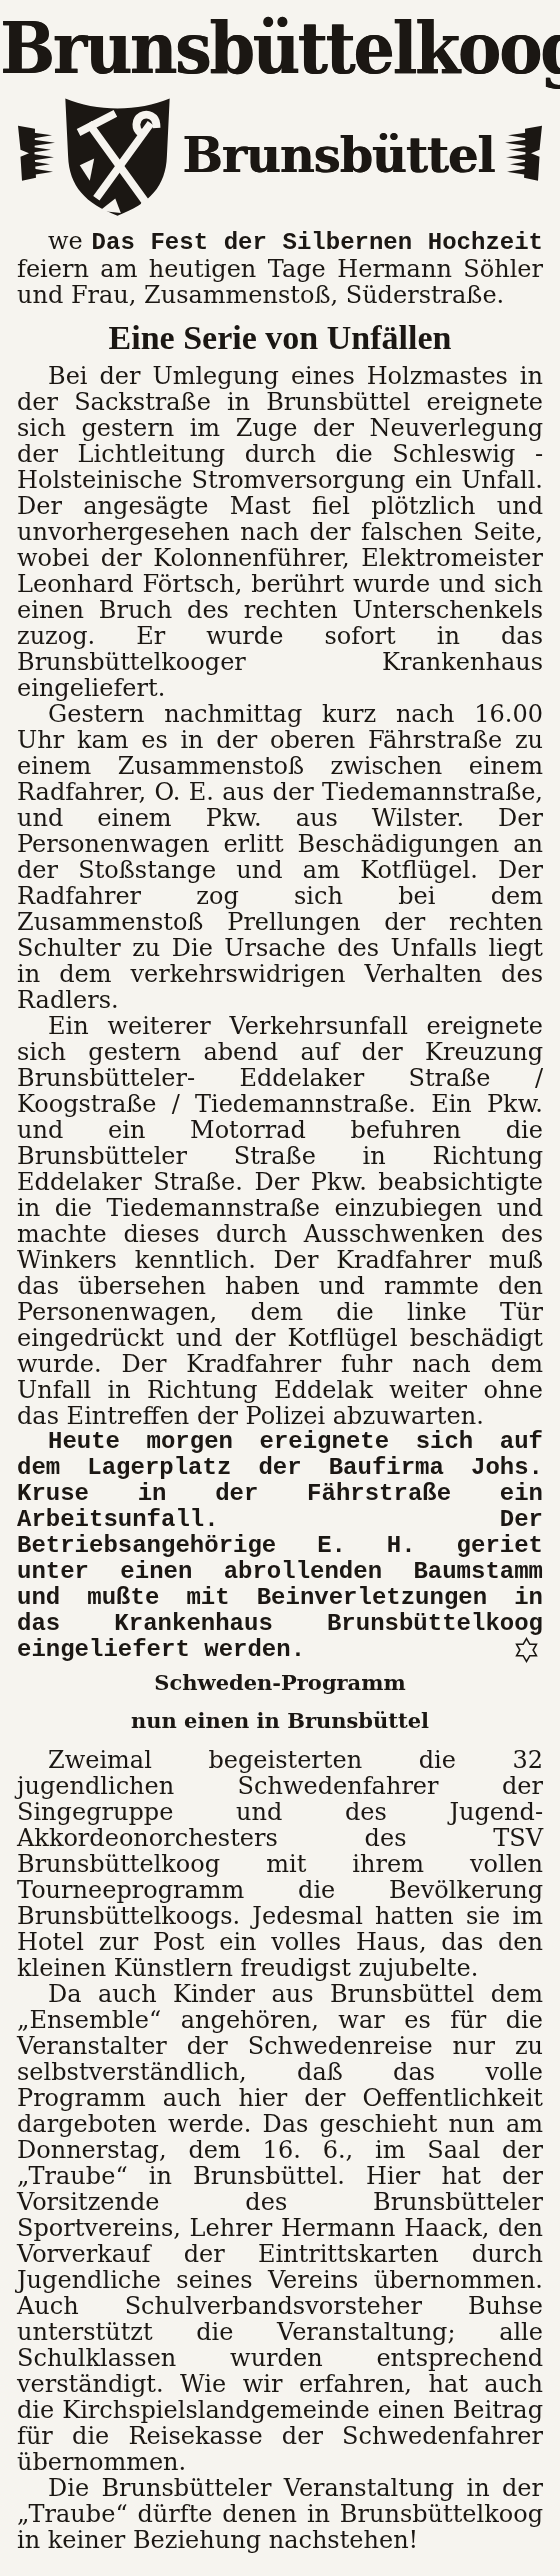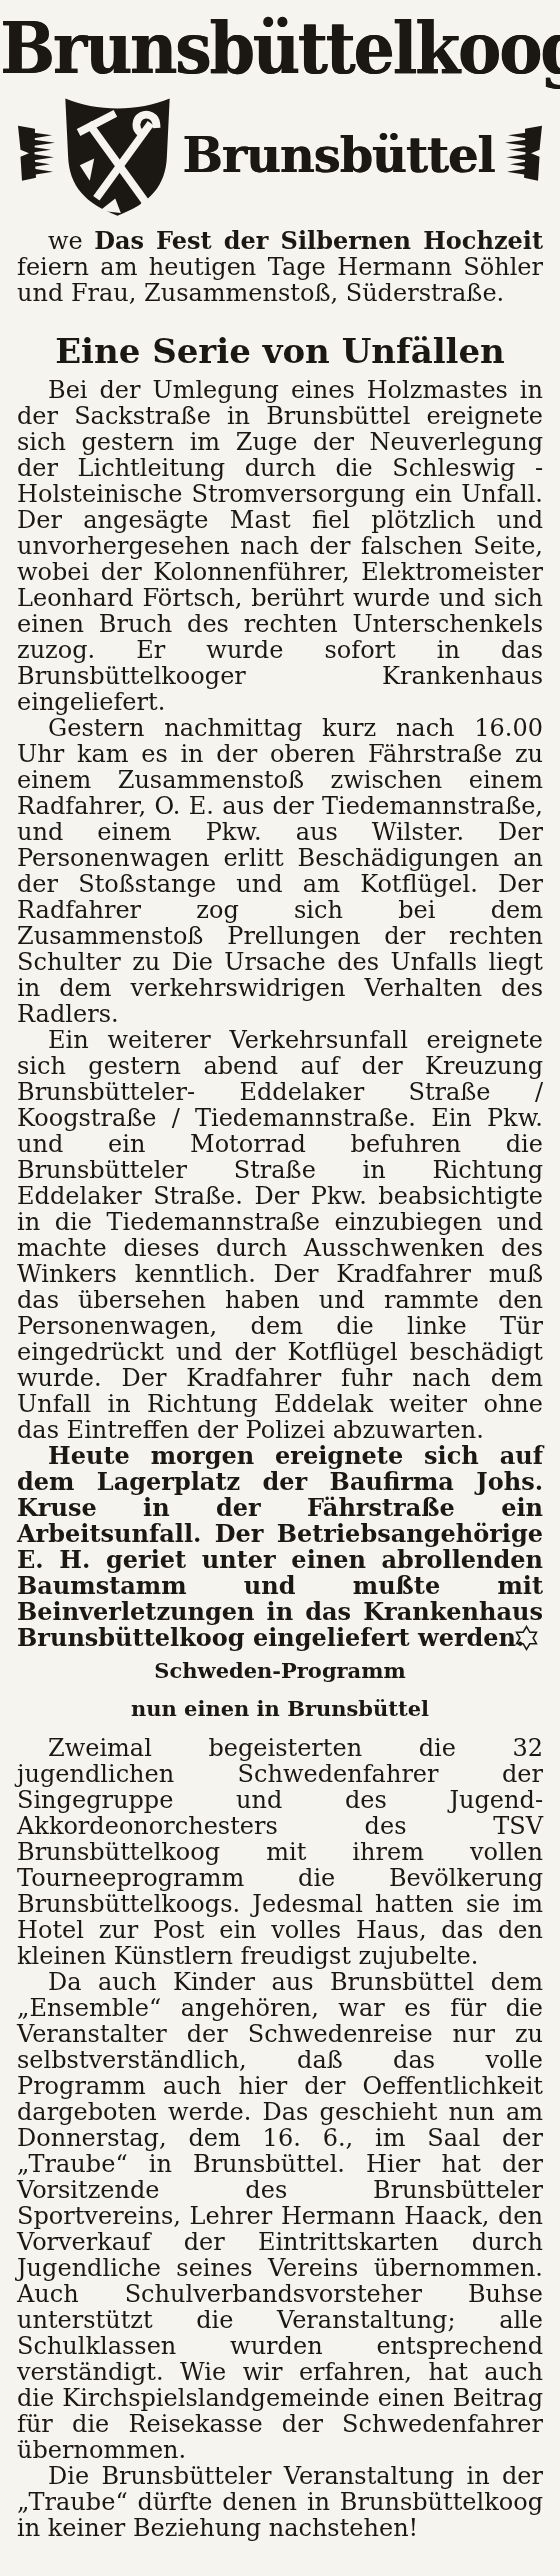--- a/index.html
+++ b/index.html
@@ -40,31 +40,31 @@
   }
   .crest { flex:0 0 auto; }
   .flourish { flex:0 0 auto; }
   
   .section { padding:0 17px; }
   .headline {
     text-align:center; font-weight:bold;
     margin:0;
   }
   .h-congrats { font-size:30px; line-height:35px; margin-top:9px; }
-  .h-accidents { font-size:34px; line-height:37px; margin-top:27px; }
+  .h-accidents { font-size:34px; line-height:37px; margin-top:11px;font-family:Liberation Serif, serif; }
   .h-sweden { font-size:21px; line-height:38px; margin-top:1px; }
   .body-text p {
     font-size:24px; line-height:26px;
     text-align:justify;
     text-indent:31px;
     margin:0;
     hyphens:none;
   }
   .body-text p.first { margin-top:6.7px; }
-  .bold { font-weight:bold; }
+  .bold { font-weight:bold;font-family:Liberation Mono, monospace; }
   .star-line {
     height:26px; margin-top:-26px;
     text-align:right; padding-right:4.5px;
     pointer-events:none;
   }
 </style>
 </head>
 <body>
 
 <div class="page">

